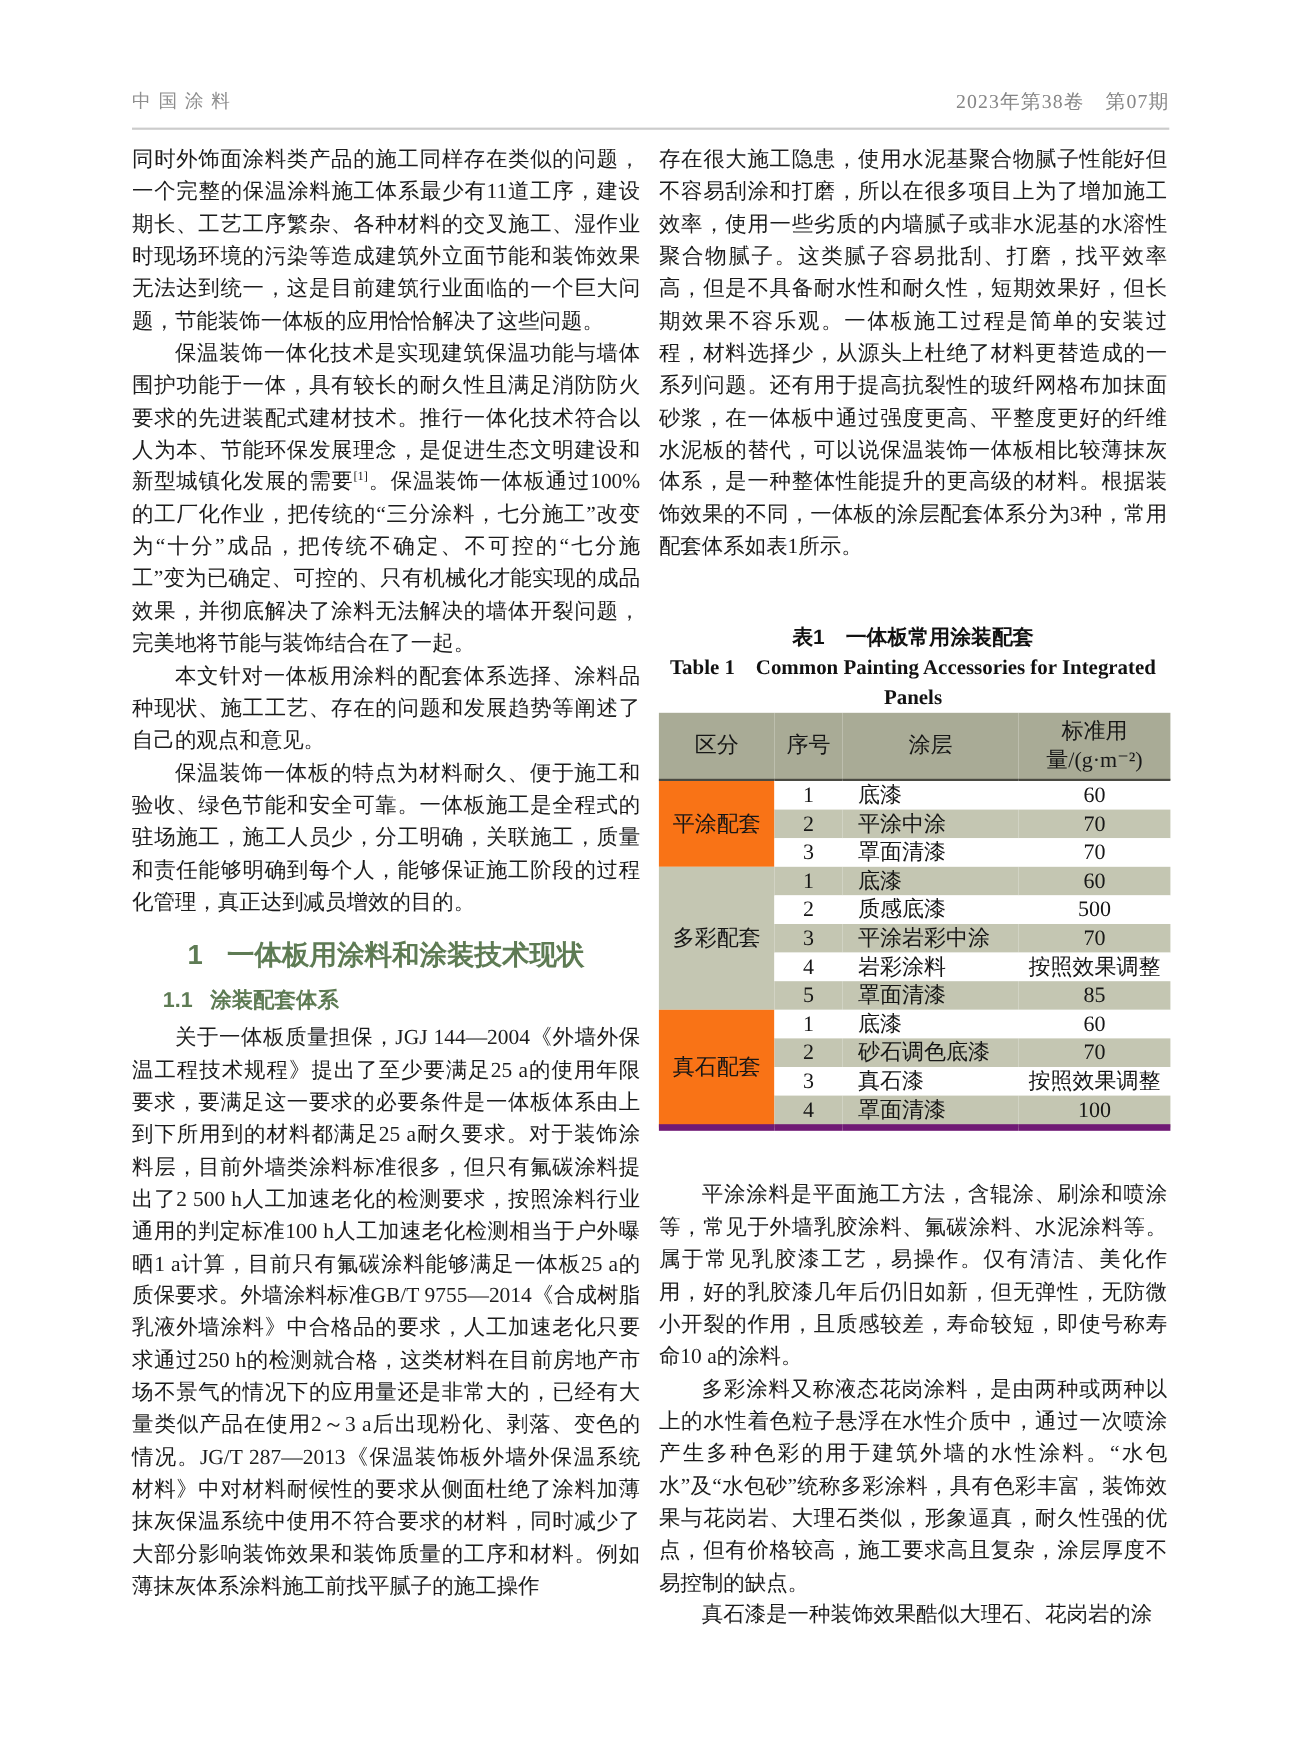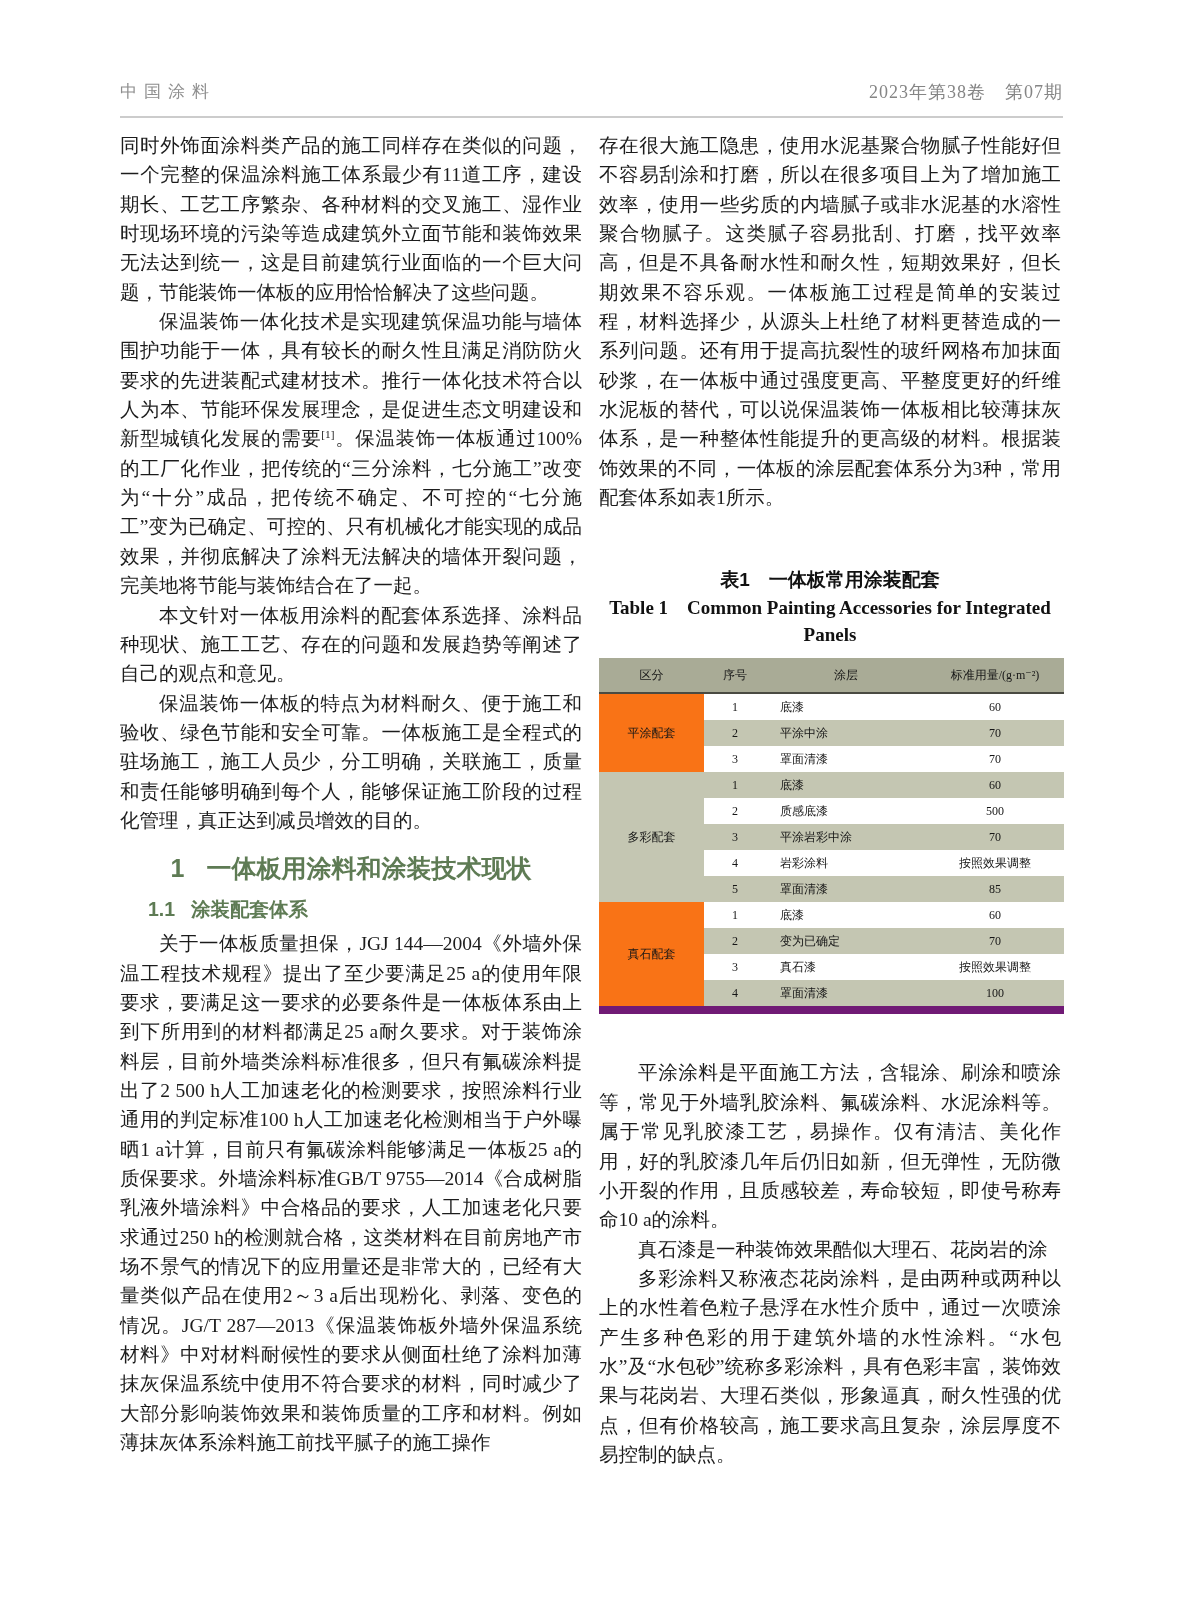--- a/index.html
+++ b/index.html
@@ -61,24 +61,24 @@
   
   .table-caption { margin-top: 54px; text-align: center; text-indent: 0; }
   .table-caption .cap-zh {
     font-family: "Liberation Sans", "DejaVu Sans", sans-serif;
     font-weight: bold; font-size: 19px; line-height: 28px; color: #111;
   }
   .table-caption .cap-en {
     font-weight: bold; font-size: 19px; line-height: 27px; color: #111;
   }
   table.acc-table {
-    width: 100%; margin-top: 10px;
+    width: 100%; margin-top: 0;
     border-collapse: collapse; table-layout: fixed;
-    font-size: 12px; line-height: 26px;
-    border-bottom: 8px solid #701a75;
+    font-size: 20px; line-height: 26px;
+    border-bottom: 6px solid #701a75;
   }
   .acc-table col.c-group  { width: 105px; }
   .acc-table col.c-seq    { width: 62px;  }
   .acc-table col.c-layer  { width: 160px; }
   .acc-table col.c-amount { width: 138px; }
   .acc-table thead th {
     background: var(--table-header-bg, #a9ab96);
     font-weight: normal; color: #161616;
     padding: 4px 2px; height: 34px;
     border-bottom: 2px solid #4a4a42;
@@ -209,35 +209,35 @@
             <td class="amount-cell">85</td>
           </tr>
           <tr class="plain">
             <td rowspan="4" class="group-cell plain">真石配套</td>
             <td class="seq-cell">1</td>
             <td class="layer-cell">底漆</td>
             <td class="amount-cell">60</td>
           </tr>
           <tr class="stripe">
             <td class="seq-cell">2</td>
-            <td class="layer-cell">变为已确定</td>
+            <td class="layer-cell">砂石调色底漆</td>
             <td class="amount-cell">70</td>
           </tr>
           <tr class="plain">
             <td class="seq-cell">3</td>
             <td class="layer-cell">真石漆</td>
             <td class="amount-cell">按照效果调整</td>
           </tr>
           <tr class="stripe">
             <td class="seq-cell">4</td>
             <td class="layer-cell">罩面清漆</td>
             <td class="amount-cell">100</td>
           </tr>
         </tbody>
     </table>
 
     <p class="after-table">平涂涂料是平面施工方法，含辊涂、刷涂和喷涂等，常见于外墙乳胶涂料、氟碳涂料、水泥涂料等。属于常见乳胶漆工艺，易操作。仅有清洁、美化作用，好的乳胶漆几年后仍旧如新，但无弹性，无防微小开裂的作用，且质感较差，寿命较短，即使号称寿命10 a的涂料。</p>
+    <p>多彩涂料又称液态花岗涂料，是由两种或两种以上的水性着色粒子悬浮在水性介质中，通过一次喷涂产生多种色彩的用于建筑外墙的水性涂料。“水包水”及“水包砂”统称多彩涂料，具有色彩丰富，装饰效果与花岗岩、大理石类似，形象逼真，耐久性强的优点，但有价格较高，施工要求高且复杂，涂层厚度不易控制的缺点。</p>
     <p>真石漆是一种装饰效果酷似大理石、花岗岩的涂</p>
-    <p>多彩涂料又称液态花岗涂料，是由两种或两种以上的水性着色粒子悬浮在水性介质中，通过一次喷涂产生多种色彩的用于建筑外墙的水性涂料。“水包水”及“水包砂”统称多彩涂料，具有色彩丰富，装饰效果与花岗岩、大理石类似，形象逼真，耐久性强的优点，但有价格较高，施工要求高且复杂，涂层厚度不易控制的缺点。</p>
   </div>
 
 
 </div>
 
 </body></html>

